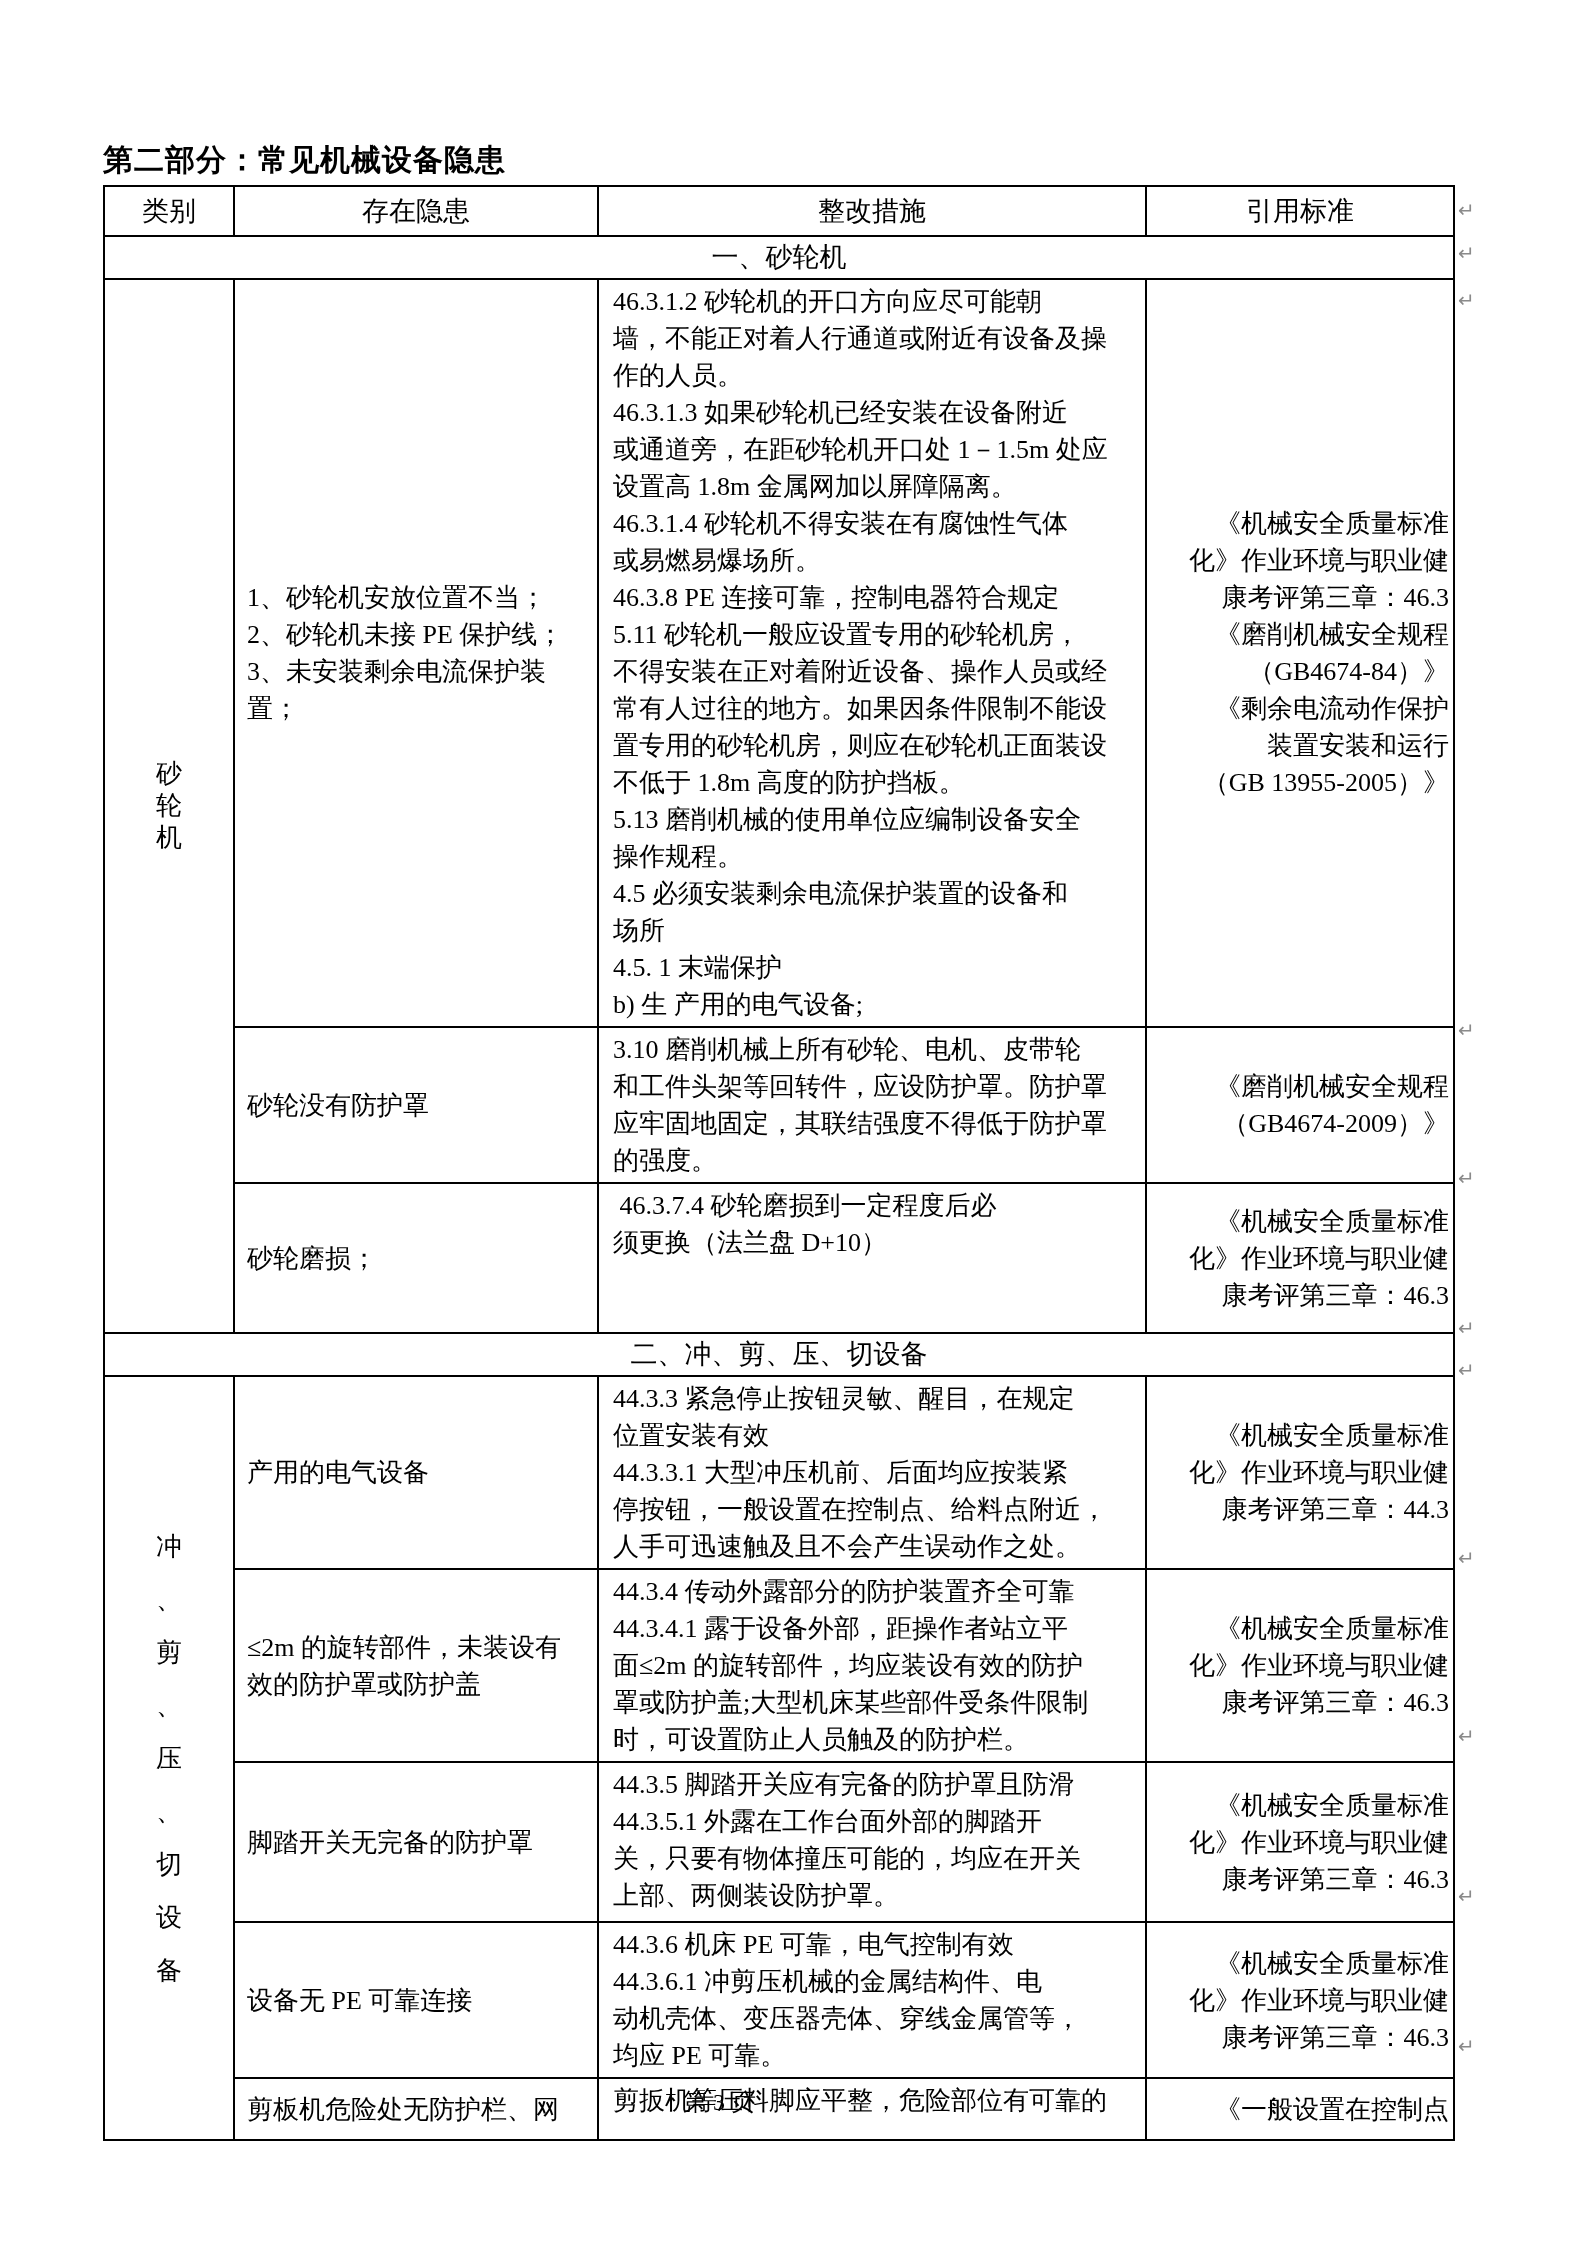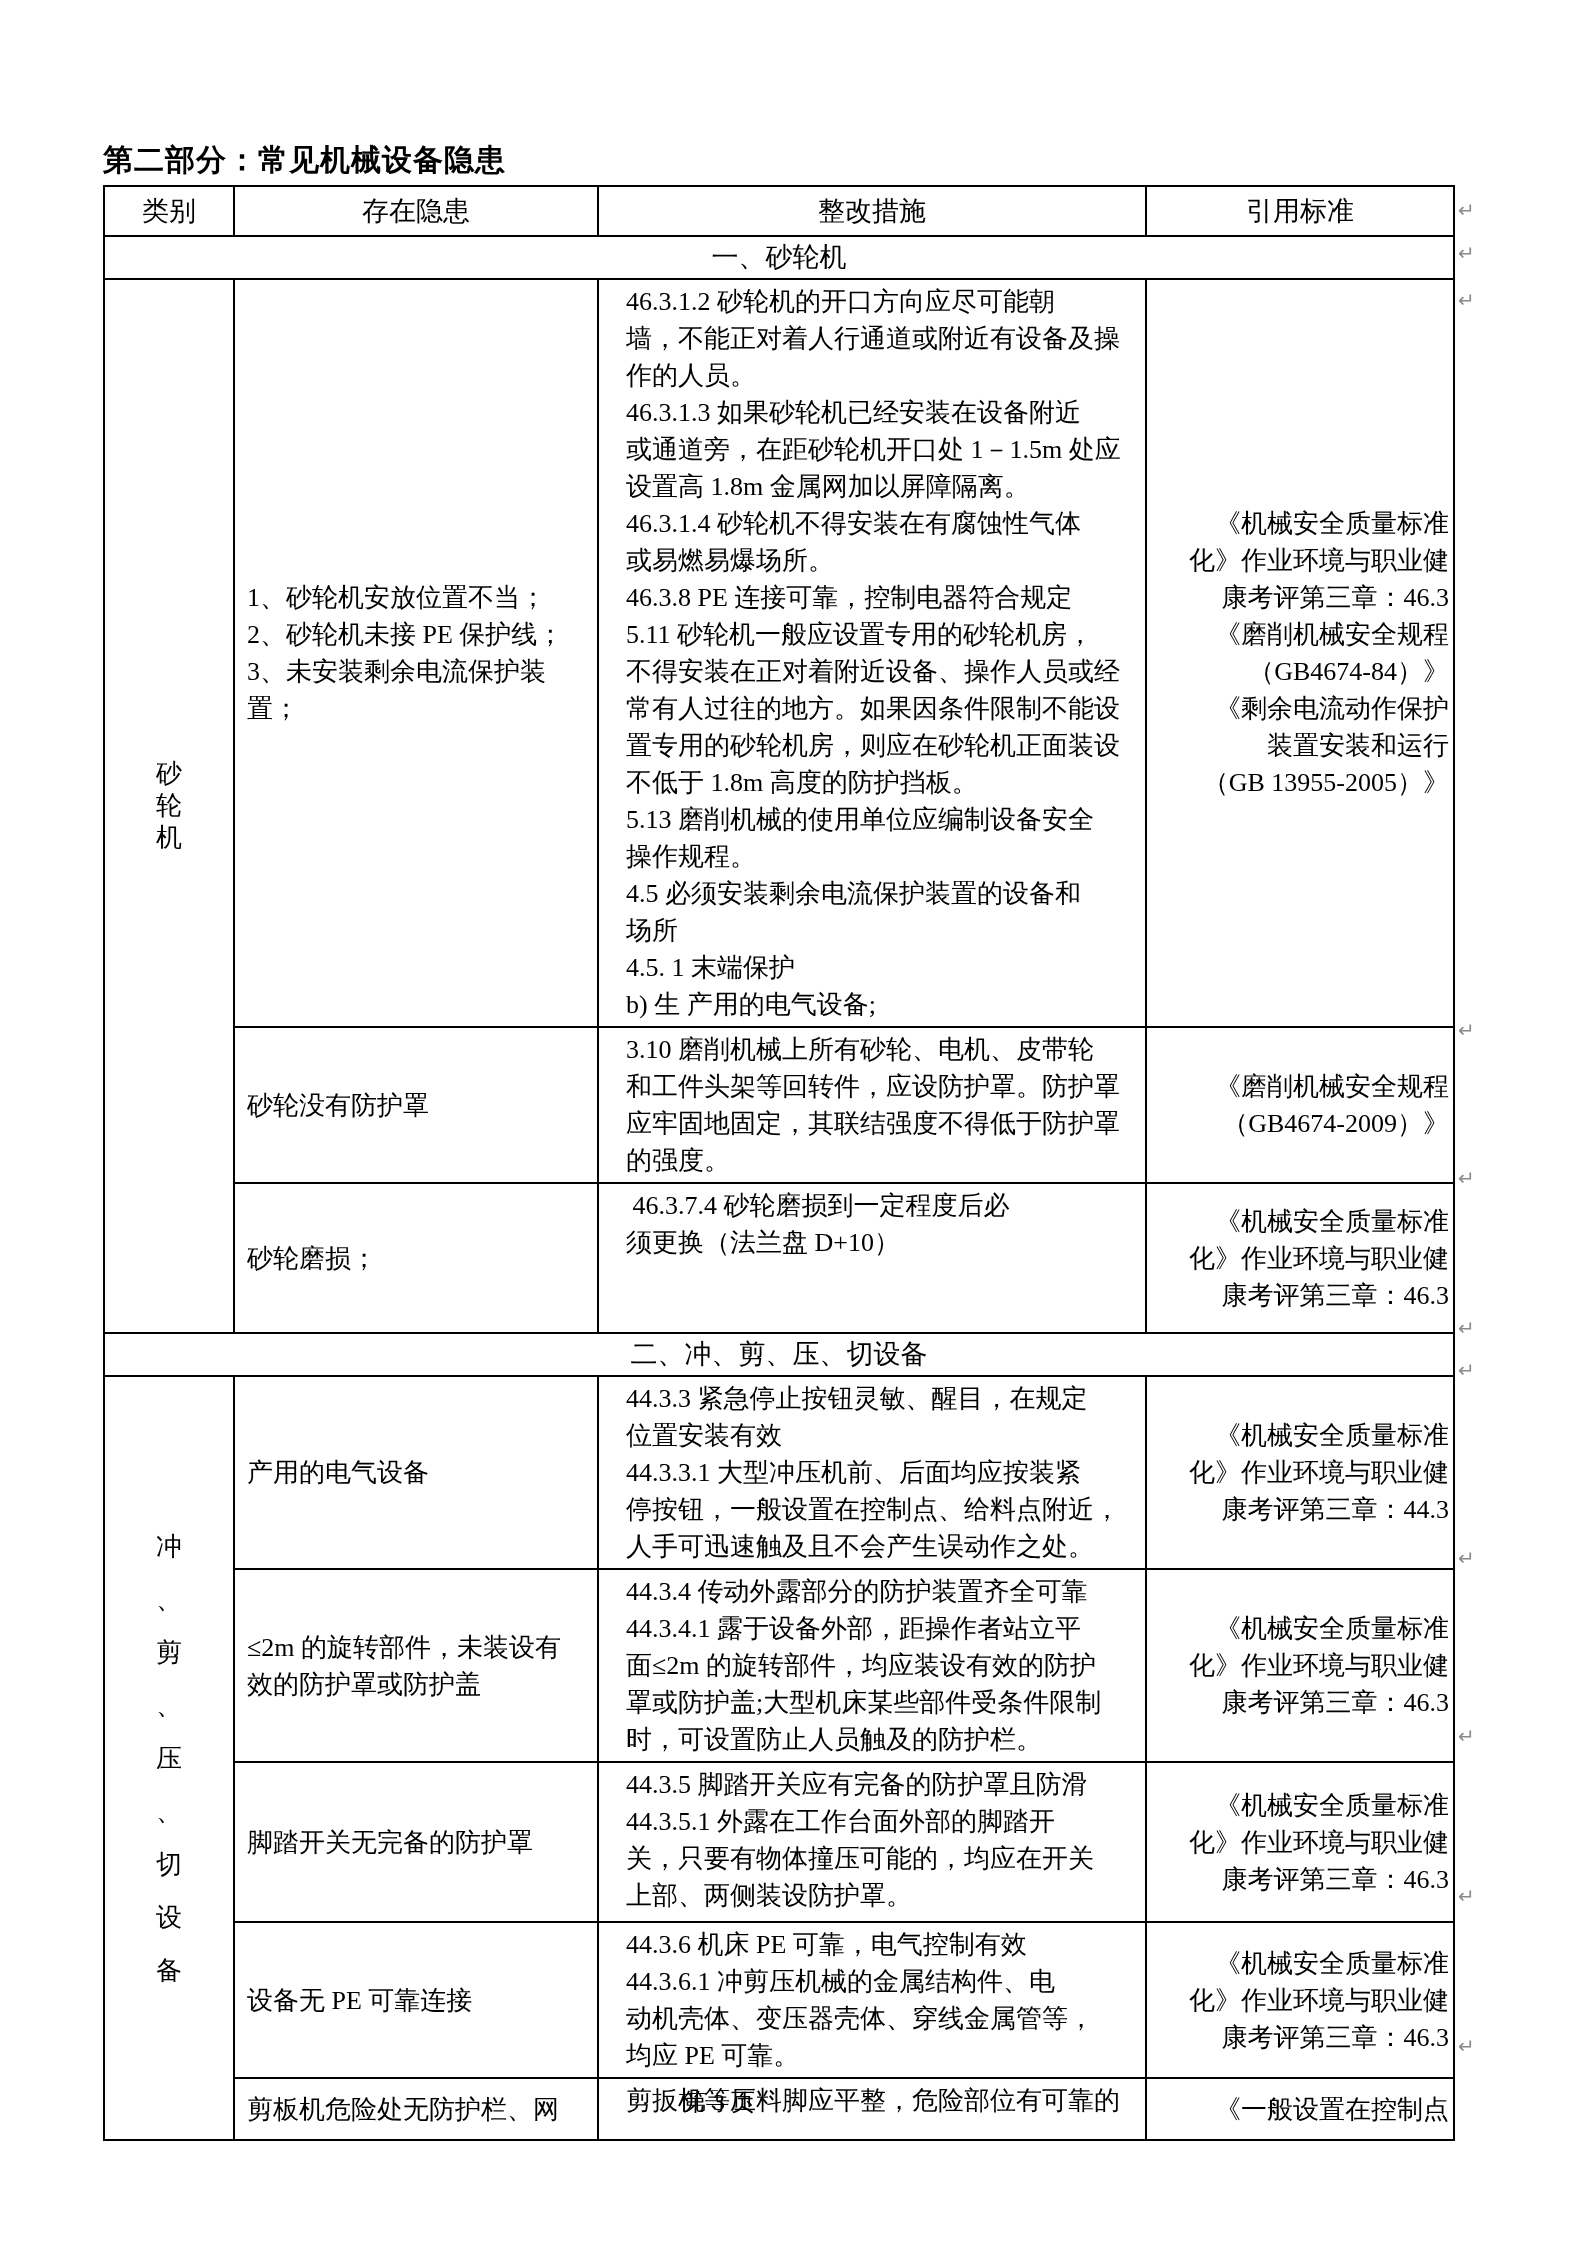--- a/index.html
+++ b/index.html
@@ -41,21 +41,21 @@
     white-space:pre-line;padding:0;
   }
   td.cat-1{line-height:32px;}
   td.cat-2{line-height:53px;}
   td.cell-hazard{
     text-align:left;vertical-align:middle;
     white-space:pre-line;padding:4px 8px 4px 12px;margin-left:48px;
   }
   td.cell-measures{
     text-align:left;vertical-align:top;
-    white-space:pre-line;padding:3px 6px 3px 27px;
+    white-space:pre-line;padding:3px 6px 3px 14px;
   }
   td.cell-std{
     text-align:right;vertical-align:middle;
     white-space:pre-line;padding:3px 4px 3px 16px;
   }
   .page-footer{
     position:absolute;left:103px;top:2086px;width:1232px;
     text-align:center;font-size:24px;
   }
   .pmark{

